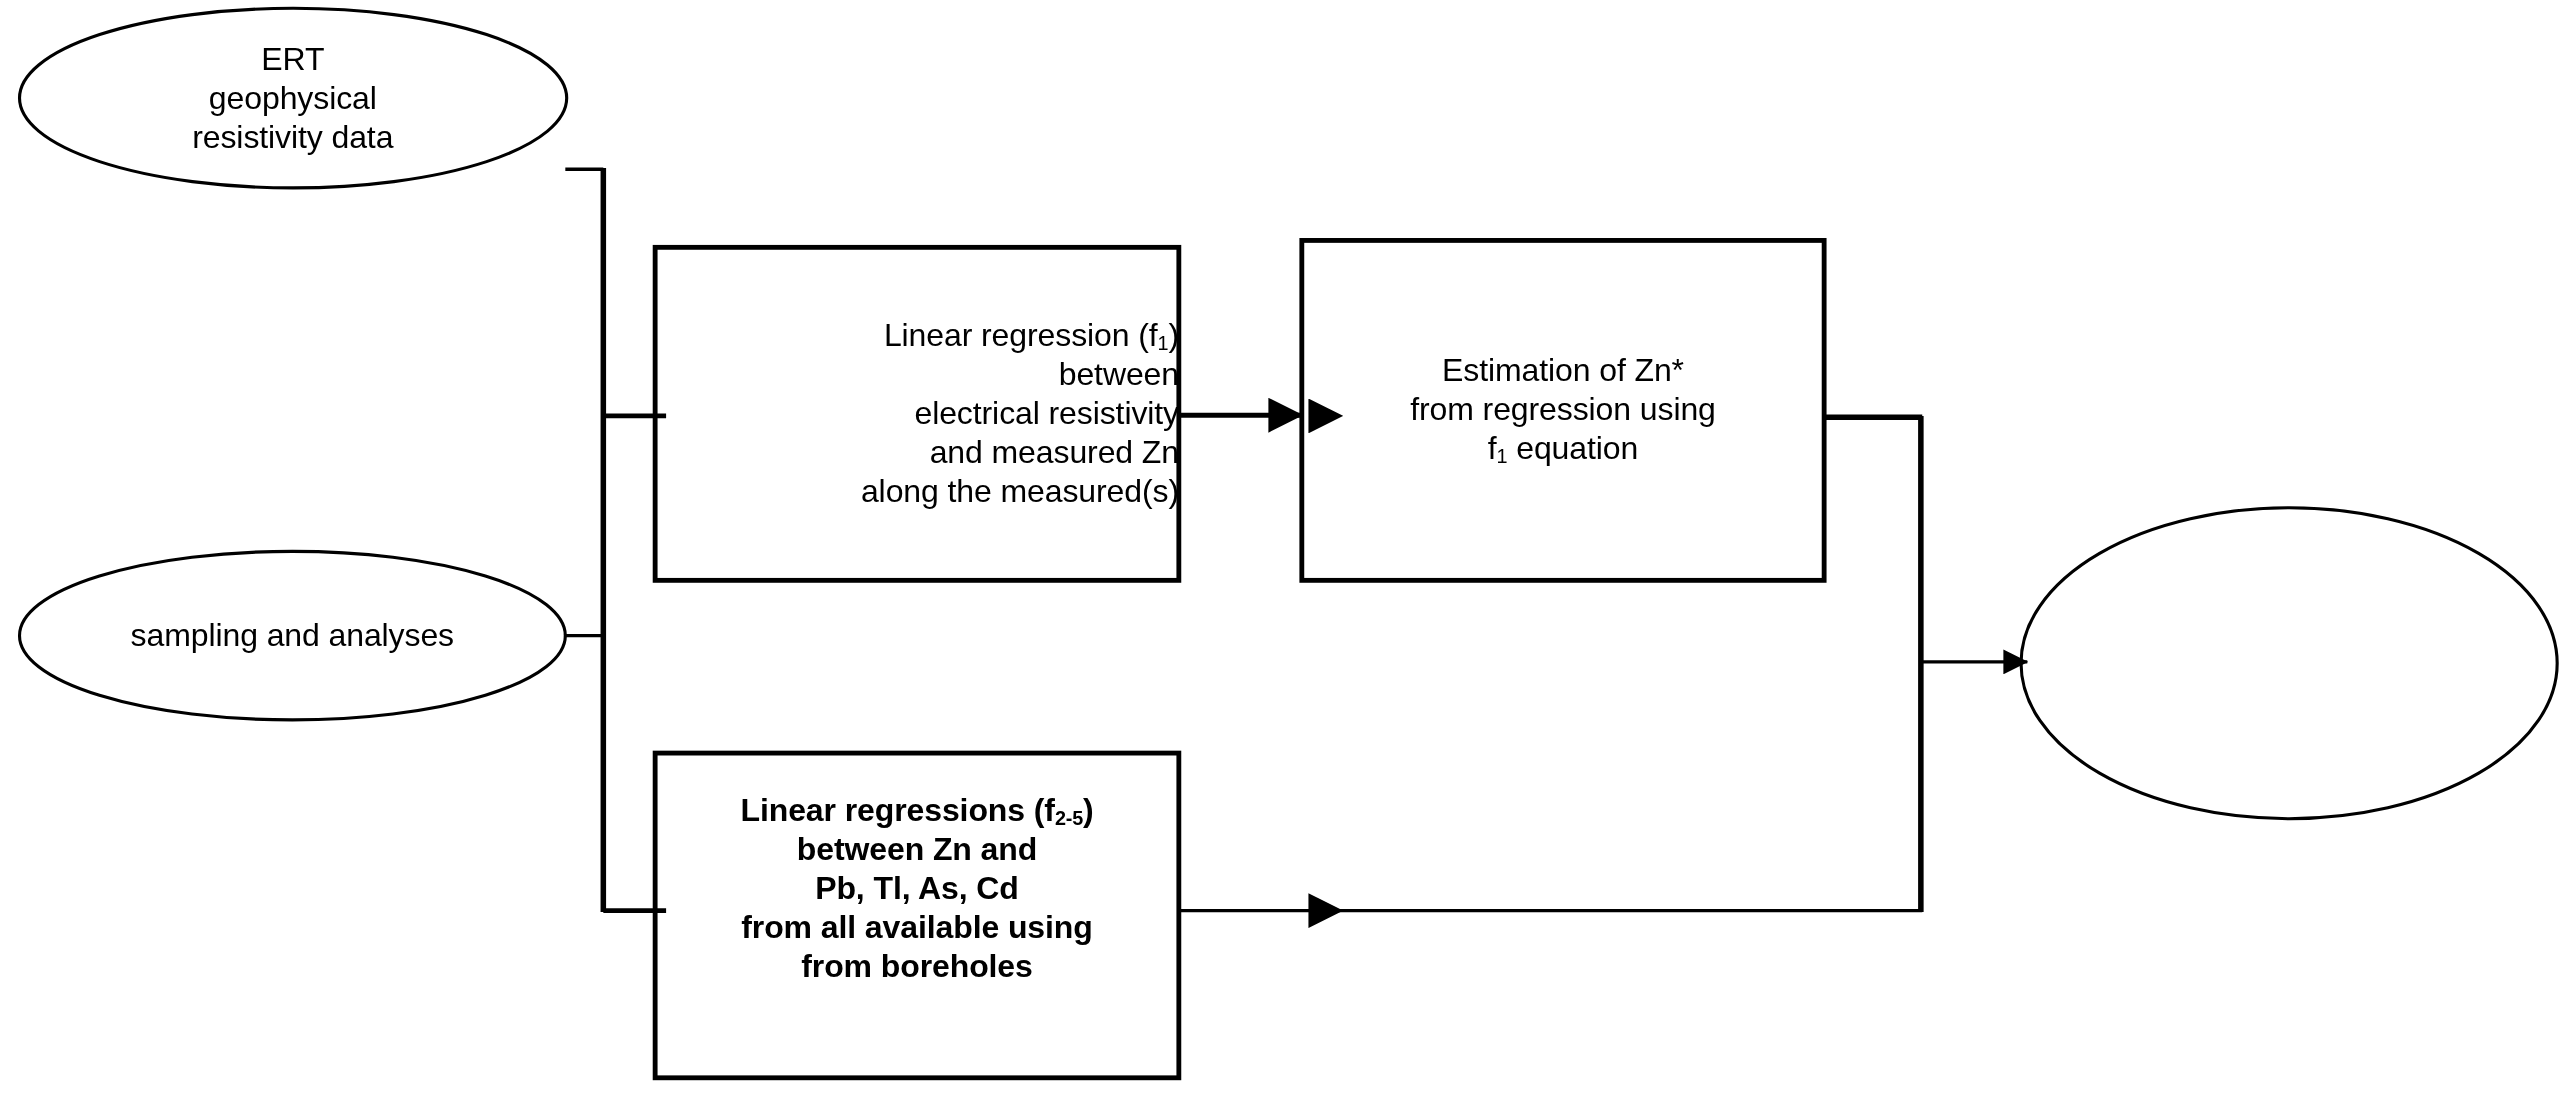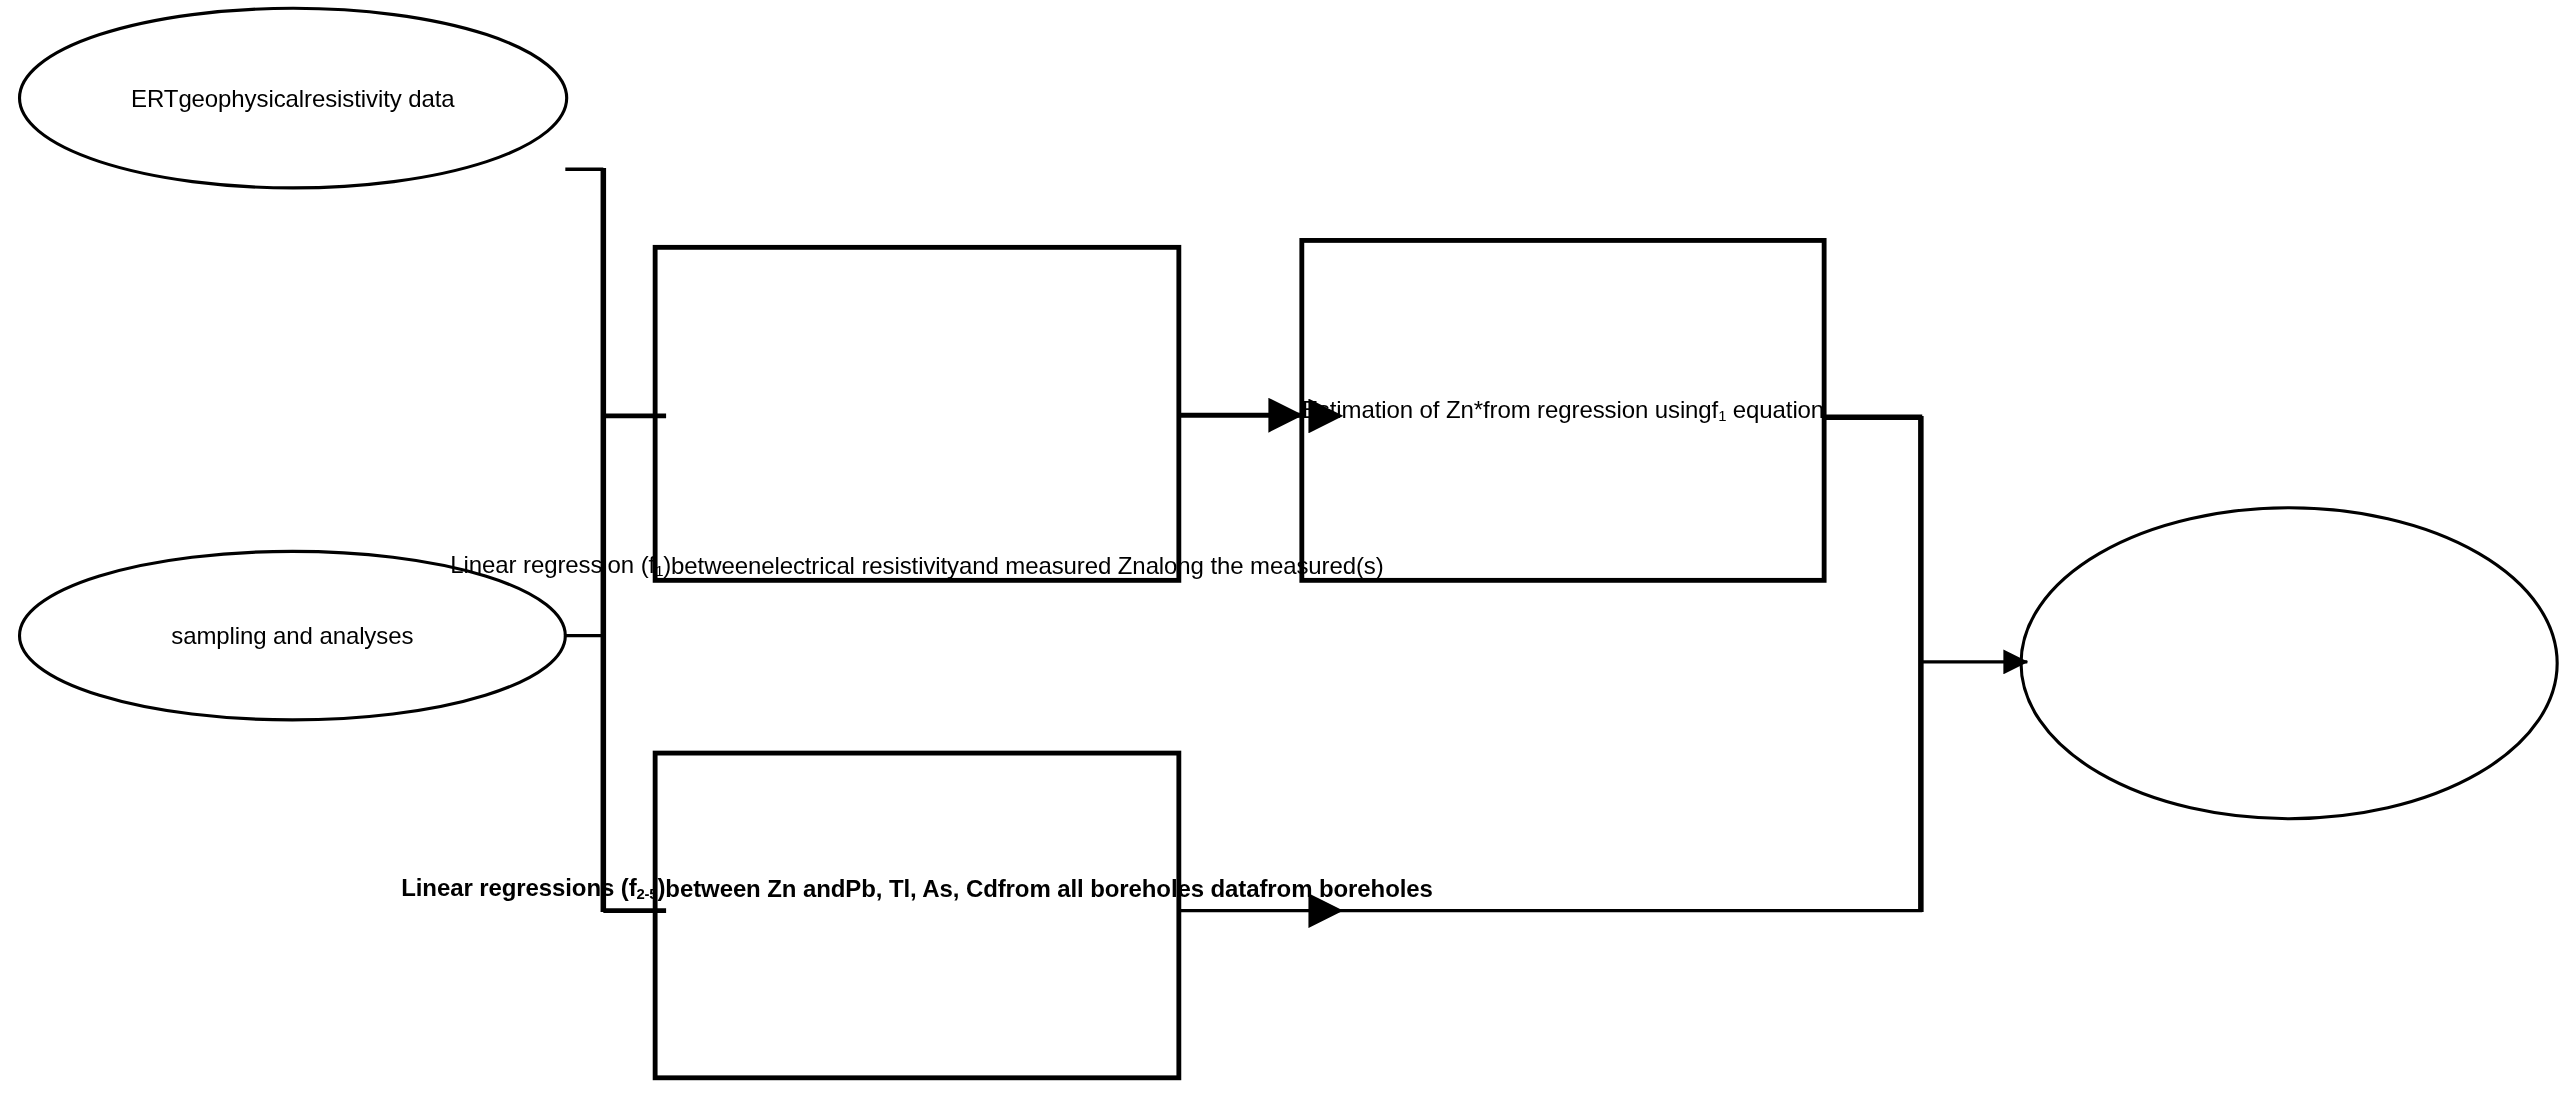--- a/index.html
+++ b/index.html
@@ -20,26 +20,26 @@
   #flow-svg {
     position: absolute;
     left: 0;
     top: 0;
     width: 2576px;
     height: 1093px;
   }
   .node-text {
     position: absolute;
     display: flex;
-    flex-direction: row;
+    flex-direction: column;
     align-items: center;
     justify-content: center;
     text-align: center;
     color: #000000;
-    font-size: 24px;
+    font-size: 32px;
     line-height: 1.22;
     letter-spacing: -0.1px;
     white-space: nowrap;
     pointer-events: none;
   }
   .node-text .ln { display: block; }
   .node-text sub {
     font-size: 0.62em;
     vertical-align: -0.22em;
     letter-spacing: -0.2px;
@@ -104,19 +104,19 @@
   <div class="node-text" style="left:1302px; top:240px; width:522px; height:340px;">
     <span class="ln">Estimation of Zn*</span>
     <span class="ln">from regression using</span>
     <span class="ln"><span>f</span><sub>1</sub><span> equation</span></span>
   </div>
 
   <div class="node-text" style="left:655px; top:726px; width:524px; height:325px;font-weight:bold;">
     <span class="ln"><span>Linear regressions (f</span><sub>2-5</sub><span>)</span></span>
     <span class="ln">between Zn and</span>
     <span class="ln">Pb, Tl, As, Cd</span>
-    <span class="ln">from all boreholes data</span>
+    <span class="ln">from all available using</span>
     <span class="ln">from boreholes</span>
   </div>
 
 
 </div>
 
 
 </body></html>

